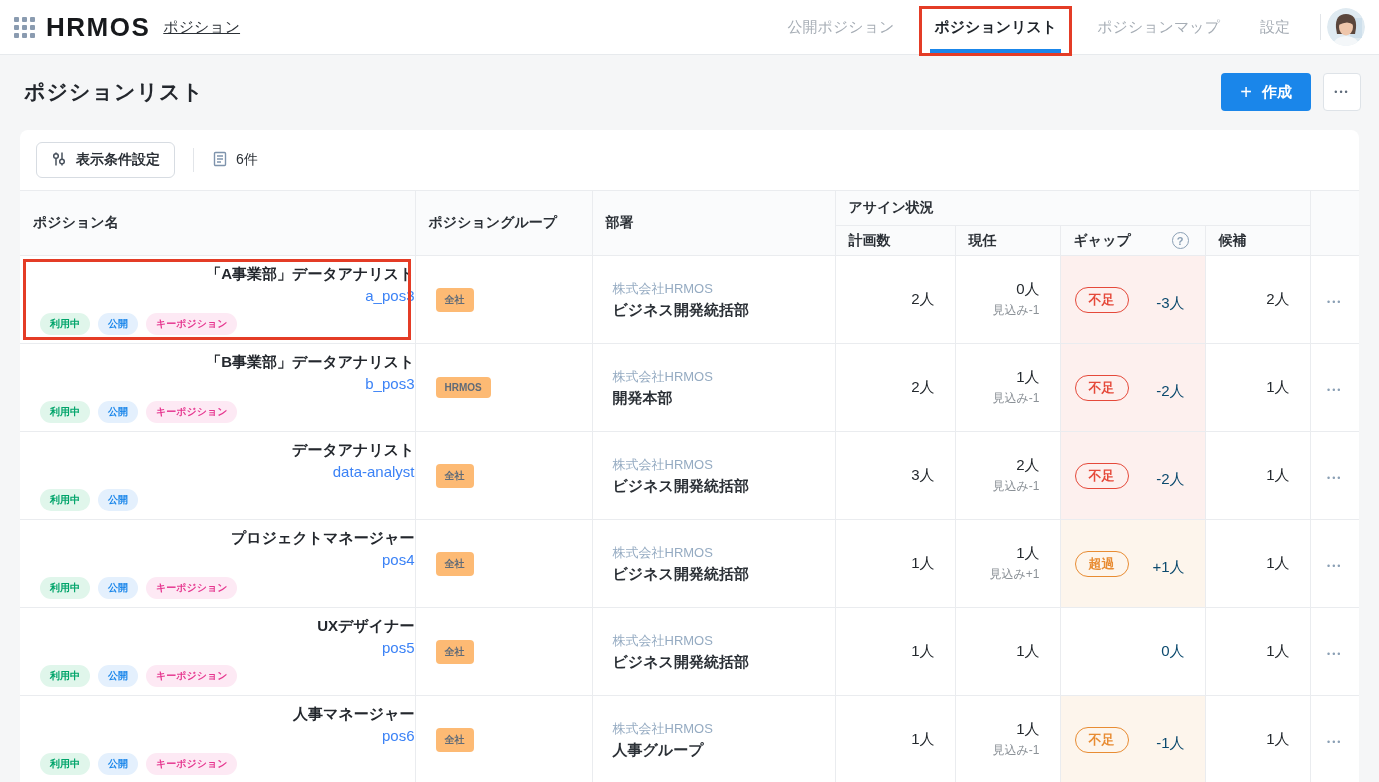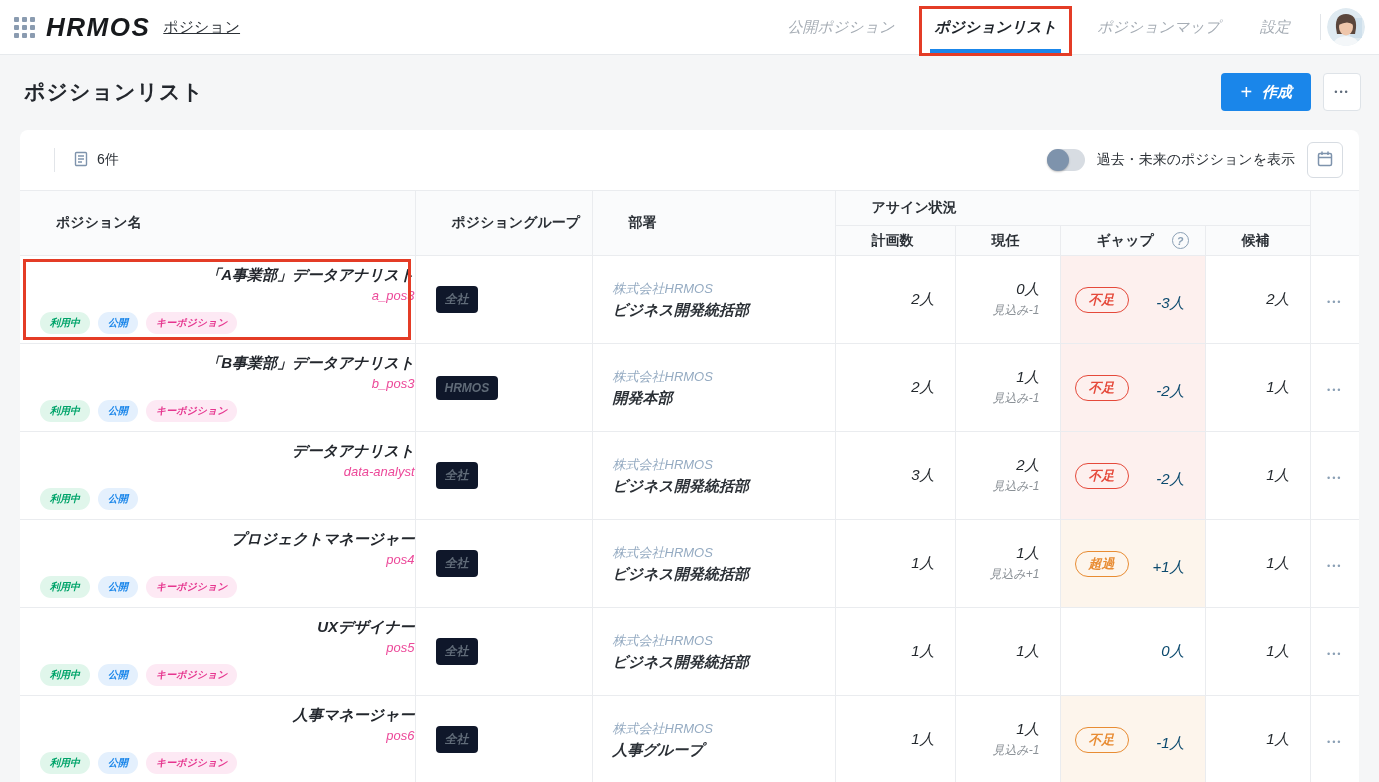--- a/index.html
+++ b/index.html
@@ -1,21 +1,21 @@
 <!DOCTYPE html>
 <html><head>
 <meta charset="utf-8">
 <style>
   * { margin:0; padding:0; box-sizing:border-box; }
   html,body { width:1379px; height:782px; }
   body {
     font-family:"Liberation Sans","DejaVu Sans",sans-serif;
     background:#f5f6f7; overflow:hidden; position:relative; color:#23272d;
   }
-  [data-interactable="true"] { cursor:pointer;font-style:italic; }
+  [data-interactable="true"] { cursor:pointer; }
 
   
   .app-header { height:55px; background:#fff; border-bottom:1px solid #e7eaed;
     display:flex; align-items:center; padding:0 14px 0 14px; }
   .grid-icon { display:flex; }
   .logo { font-size:26px; font-weight:800; letter-spacing:1.5px; margin-left:11px; color:#17191c; }
   .product-name { font-size:15px; margin-left:13px; color:#2b3036;text-decoration:underline; }
   .nav { margin-left:auto; display:flex; align-items:center; gap:40px; }
   .nav-item { position:relative; font-size:15px; color:#a6adb5; text-decoration:none; white-space:nowrap; }
   .nav-item.active { color:#1f242a; font-weight:bold; }
@@ -52,42 +52,42 @@
   .toggle-label { font-size:14px; color:#2b3036; }
   .calendar-btn { width:36px; height:36px; border:1px solid #d7dce2; border-radius:6px; background:#fff;
     display:flex; align-items:center; justify-content:center; }
 
   
   table { border-collapse:collapse; table-layout:fixed; width:1339px; }
   th, td { border:1px solid #eaecef; }
   th:first-child, td:first-child { border-left:0; }
   th:last-child, td:last-child { border-right:0; }
   thead th { background:#fafbfc; font-size:14px; color:#2b3036; text-align:left;
-    font-weight:bold; padding-left:36px; }
+    font-weight:bold; padding-left:13px; }
   .th-span { height:65px; }
   .th-top { height:35px; }
   .th-sub { height:30px; }
   .th-gap-inner { display:flex; align-items:center; justify-content:space-between; padding-right:16px; }
   .help-icon { width:17px; height:17px; border:1.5px solid #8ba0b5; border-radius:50%;
     color:#8ba0b5; font-size:11px; font-weight:bold; display:inline-flex;
     align-items:center; justify-content:center; }
 
   tbody td { height:88px; font-size:15px; color:#24292e; vertical-align:middle; }
   .cell-name { padding-left:20px; position:relative;text-align:right; }
   .pos-title { font-size:15px; font-weight:bold; color:#23272d; }
-  .pos-id { font-size:13px; color:#ec4899; margin-top:3px; }
+  .pos-id { font-size:15px; color:#3b82f6; margin-top:3px; }
   .badges { display:flex; gap:8px; margin-top:9px; }
   .badge { font-size:10px; font-weight:bold; padding:4px 10px; border-radius:13px; white-space:nowrap; }
   .badge--active { color:#00a46a; background:#e0f6eb; }
   .badge--public { color:#1a86ea; background:#e4f0fd; }
   .badge--key    { color:#e6368f; background:#fde9f4; }
   .annotation-row { position:absolute; inset:3px 4px 3px 3px; border:3px solid #e43c26; pointer-events:none; }
 
   .cell-group { padding-left:20px; }
-  .group-tag { display:inline-block; background:#0f172a; color:#606b78; font-size:12px;
+  .group-tag { display:inline-block; background:#fdba74; color:#606b78; font-size:10px;
     font-weight:bold; padding:5px 9px; border-radius:4px;text-align:center; }
 
   .cell-dept { padding-left:20px; }
   .dept-company { color:#95abc2; font-size:13px; }
   .dept-name { color:#2b3036; font-size:15px; font-weight:600; margin-top:3px; }
 
   .cell-num { text-align:right; padding-right:20px; }
   .cell-current .sub { font-size:12px; color:#8b9197; margin-top:3px; }
 
   .cell-gap { padding:0 20px 0 14px; }
@@ -160,48 +160,43 @@
     </button>
     <button class="more-btn" data-interactable="true">
       <span data-interactable="false">•••</span>
     </button>
   </div>
 </div>
 
 <div class="card" data-interactable="false">
 
   <div class="toolbar" data-interactable="false">
+    <button class="filter-btn" data-interactable="true">
+      <span data-interactable="false">
+        <svg width="16" height="16" viewBox="0 0 16 16" fill="none" stroke="#49525d" stroke-width="1.5">
+          <line x1="5" y1="1.5" x2="5" y2="14.5"></line>
+            <line x1="11" y1="1.5" x2="11" y2="14.5"></line>
+          <circle cx="5" cy="5" r="2.3" fill="#fff"></circle>
+            <circle cx="11" cy="10.5" r="2.3" fill="#fff"></circle>
+        </svg>
+      </span>
+      <span data-interactable="false">表示条件設定</span>
+    </button>
     <span class="toolbar-divider" data-interactable="false"></span>
     <span class="count" data-interactable="false">
       <span data-interactable="false">
         <svg width="16" height="16" viewBox="0 0 16 16" fill="none" stroke="#7e93ac" stroke-width="1.4">
           <rect x="2.5" y="1.5" width="11" height="13" rx="1"></rect>
           <line x1="5" y1="5" x2="11" y2="5"></line>
             <line x1="5" y1="8" x2="11" y2="8"></line>
             <line x1="5" y1="11" x2="9" y2="11"></line>
         </svg>
       </span>
       <span data-interactable="false">6件</span>
     </span>
-    <div class="toolbar-right" data-interactable="false">
-      <span class="toggle" data-interactable="true">
-        <span class="toggle-knob" data-interactable="false"></span>
-      </span>
-      <span class="toggle-label" data-interactable="false">過去・未来のポジションを表示</span>
-      <button class="calendar-btn" data-interactable="true">
-        <span data-interactable="false">
-          <svg width="18" height="18" viewBox="0 0 18 18" fill="none" stroke="#7e93ac" stroke-width="1.5">
-            <rect x="2.5" y="3.5" width="13" height="12" rx="1.5"></rect>
-            <line x1="6" y1="1.5" x2="6" y2="5"></line>
-              <line x1="12" y1="1.5" x2="12" y2="5"></line>
-            <line x1="2.5" y1="7.5" x2="15.5" y2="7.5"></line>
-          </svg>
-        </span>
-      </button>
-    </div>
   </div>
 
   <table data-interactable="false">
     <colgroup>
       <col style="width:395px">
         <col style="width:177px">
         <col style="width:243px">
       <col style="width:120px">
         <col style="width:105px">
         <col style="width:145px">

